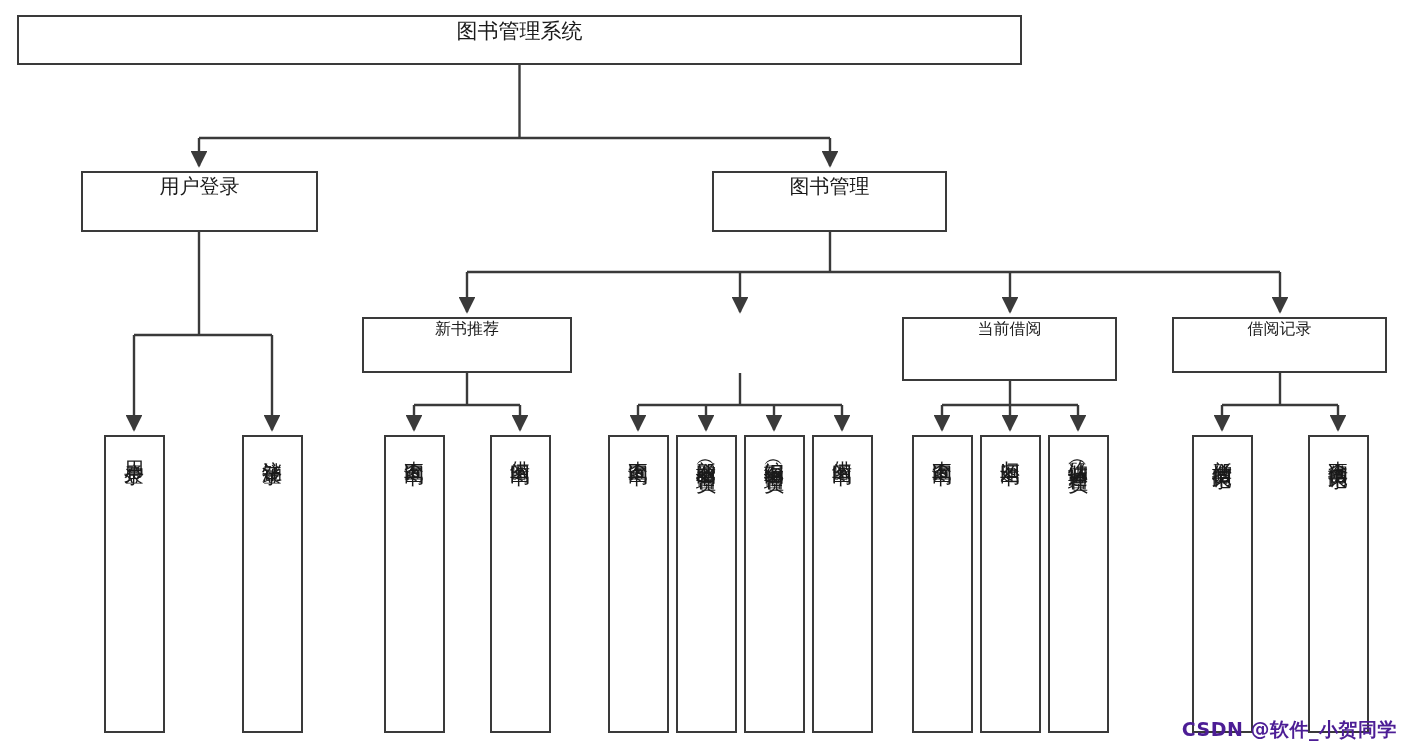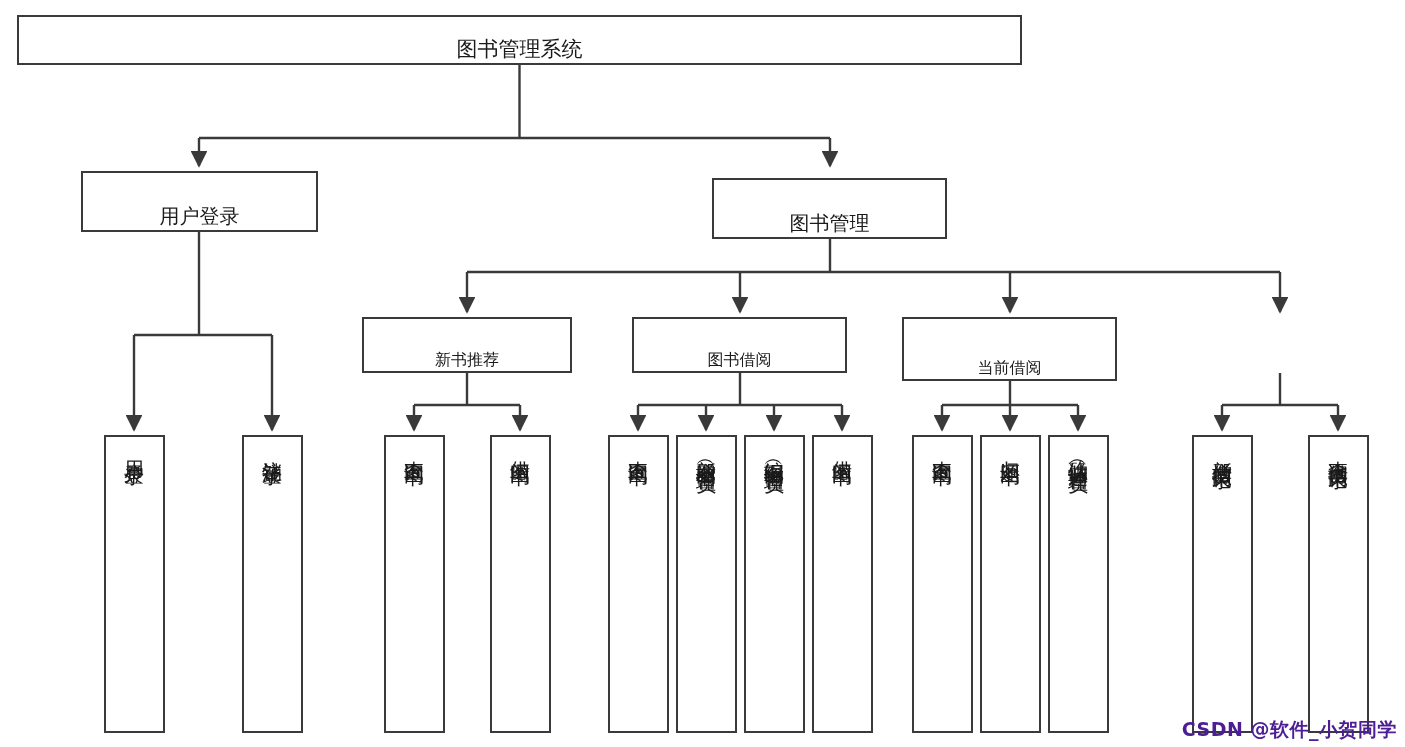--- a/index.html
+++ b/index.html
@@ -2,21 +2,21 @@
 <html><head>
 <meta charset="utf-8">
 <title>图书管理系统 功能结构图</title>
 <style>
   html,body{margin:0;padding:0;background:#ffffff;}
   body{width:1405px;height:747px;font-family:"DejaVu Sans","Liberation Sans",sans-serif;overflow:hidden;}
   #canvas{position:relative;width:1405px;height:747px;background:#ffffff;}
   svg.edges{position:absolute;left:0;top:0;width:1405px;height:747px;pointer-events:none;}
 
   .node{position:absolute;box-sizing:border-box;background:#ffffff;
-        border:2px solid #3a3a3a;display:flex;align-items:flex-end;justify-content:center;
+        border:2px solid #3a3a3a;display:flex;align-items:flex-start;justify-content:center;
         color:#1a1a1a;}
   .node.root{font-size:21px;}
   .node.lvl2{font-size:20px;}
   .node.lvl3{font-size:16px;}
   .node.leaf{font-size:20px;padding:8px 2px;align-items:flex-start;justify-content:center;}
   .vtext{writing-mode:vertical-rl;text-orientation:upright;letter-spacing:2px;
          line-height:1.0;white-space:nowrap;}
   .htext{white-space:nowrap;}
 
   #watermark{position:absolute;right:8px;bottom:4px;font-size:19px;color:#4c1d95;
@@ -77,32 +77,32 @@
     </g>
   </svg>
 
   <div class="node root" style="left:17px;top:15px;width:1005px;height:50px;">
     <span class="htext">图书管理系统</span>
   </div>
 
   <div class="node lvl2" style="left:81px;top:171px;width:237px;height:61px;">
     <span class="htext">用户登录</span>
   </div>
-  <div class="node lvl2" style="left:712px;top:171px;width:235px;height:61px;margin-top:7px;">
+  <div class="node lvl2" style="left:712px;top:171px;width:235px;height:61px;">
     <span class="htext">图书管理</span>
   </div>
 
   <div class="node lvl3" style="left:362px;top:317px;width:210px;height:56px;">
     <span class="htext">新书推荐</span>
   </div>
-  <div class="node lvl3" style="left:632px;top:317px;width:215px;height:56px;">
-    <span class="htext">图书借阅</span>
-  </div>
   <div class="node lvl3" style="left:902px;top:317px;width:215px;height:64px;">
     <span class="htext">当前借阅</span>
+  </div>
+  <div class="node lvl3" style="left:1172px;top:317px;width:215px;height:56px;">
+    <span class="htext">借阅记录</span>
   </div>
 
   <div class="node leaf" style="left:104px;top:435px;width:61px;height:298px;">
     <span class="vtext">用户登录</span>
   </div>
   <div class="node leaf" style="left:242px;top:435px;width:61px;height:298px;">
     <span class="vtext">注销登录</span>
   </div>
 
   <div class="node leaf" style="left:384px;top:435px;width:61px;height:298px;">

